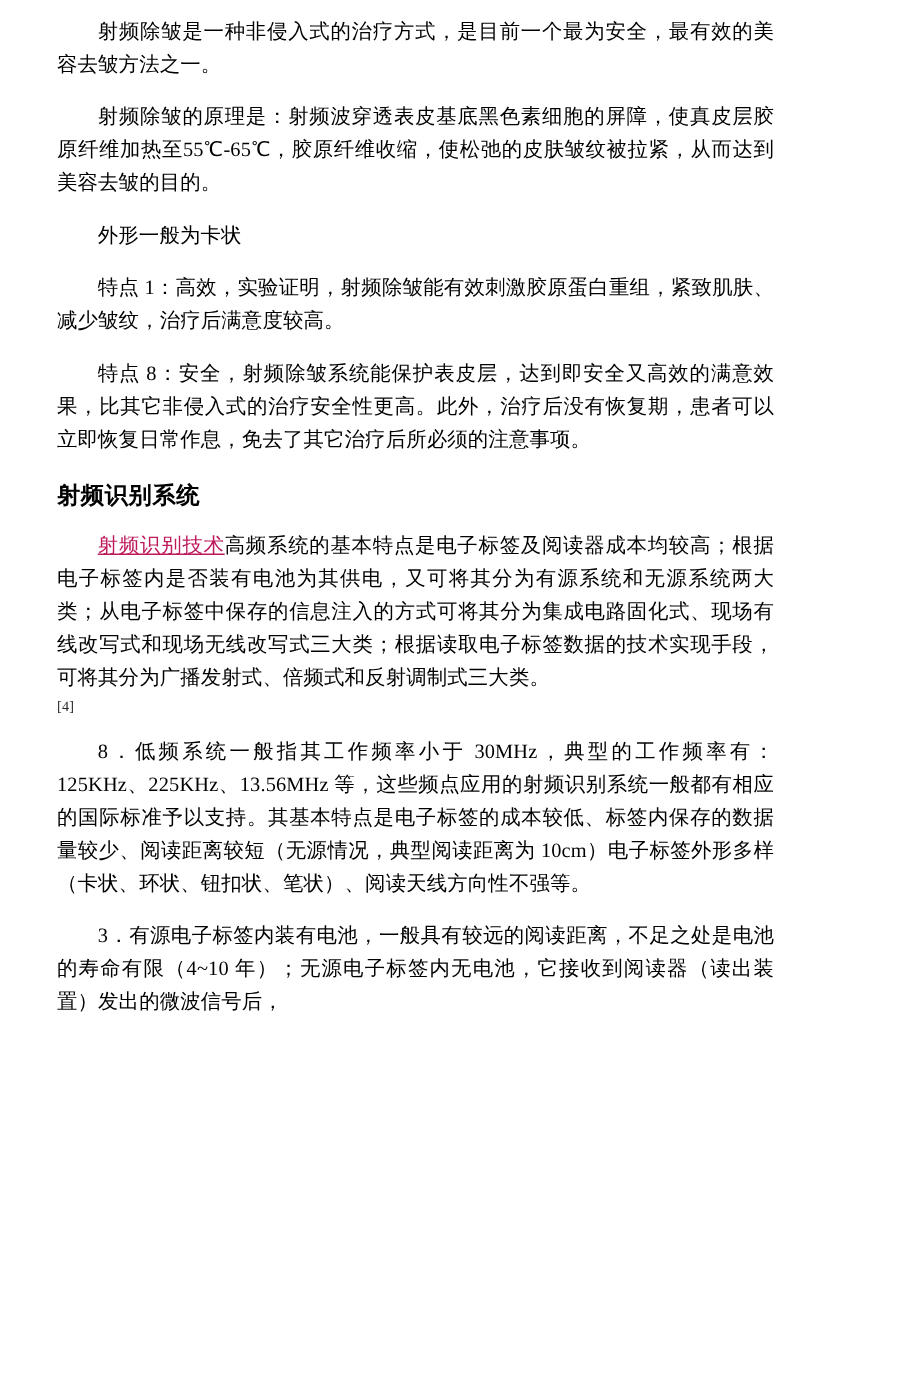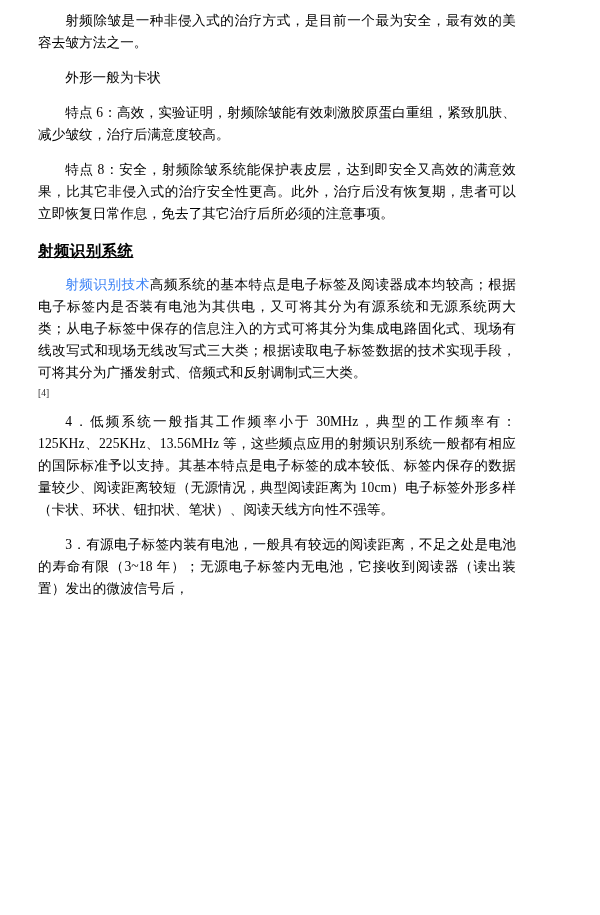--- a/index.html
+++ b/index.html
@@ -31,24 +31,24 @@
   }
   p.listitem {
     text-indent: 2em;
   }
   h2.section-heading {
     font-family: "Liberation Sans", sans-serif;
     font-size: 15.5px;
     font-weight: bold;
     margin: 16px 0 12px 0;
     letter-spacing: 0.4px;
-    text-decoration: underline;
   }
   .link {
-    color: #3b82f6;
+    color: #be185d;
+    text-decoration: underline;
   }
   .ref {
     font-size: 9.5px;
     color: #2b2b2b;
     vertical-align: super;
     margin-left: 3px;
   }
   .ref-standalone {
     font-size: 9.5px;
     color: #2b2b2b;
@@ -57,32 +57,33 @@
     line-height: 1.2;
   }
 </style>
 </head>
 <body>
 
 <div class="page">
 
   <p>射频除皱是一种非侵入式的治疗方式，是目前一个最为安全，最有效的美容去皱方法之一。</p>
 
+  <p>射频除皱的原理是：射频波穿透表皮基底黑色素细胞的屏障，使真皮层胶原纤维加热至55℃-65℃，胶原纤维收缩，使松弛的皮肤皱纹被拉紧，从而达到美容去皱的目的。</p>
 
   <p>外形一般为卡状</p>
 
-  <p>特点 6：高效，实验证明，射频除皱能有效刺激胶原蛋白重组，紧致肌肤、减少皱纹，治疗后满意度较高。</p>
+  <p>特点 1：高效，实验证明，射频除皱能有效刺激胶原蛋白重组，紧致肌肤、减少皱纹，治疗后满意度较高。</p>
 
   <p>特点 8：安全，射频除皱系统能保护表皮层，达到即安全又高效的满意效果，比其它非侵入式的治疗安全性更高。此外，治疗后没有恢复期，患者可以立即恢复日常作息，免去了其它治疗后所必须的注意事项。</p>
 
 
   <h2 class="section-heading">射频识别系统</h2>
 
   <p><span class="link">射频识别技术</span><span>高频系统的基本特点是电子标签及阅读器成本均较高；根据电子标签内是否装有电池为其供电，又可将其分为有源系统和无源系统两大类；从电子标签中保存的信息注入的方式可将其分为集成电路固化式、现场有线改写式和现场无线改写式三大类；根据读取电子标签数据的技术实现手段，可将其分为广播发射式、倍频式和反射调制式三大类。</span></p>
 
   <p class="ref-standalone">[4]</p>
 
-  <p class="listitem">4．低频系统一般指其工作频率小于 30MHz，典型的工作频率有：125KHz、225KHz、13.56MHz 等，这些频点应用的射频识别系统一般都有相应的国际标准予以支持。其基本特点是电子标签的成本较低、标签内保存的数据量较少、阅读距离较短（无源情况，典型阅读距离为 10cm）电子标签外形多样（卡状、环状、钮扣状、笔状）、阅读天线方向性不强等。</p>
+  <p class="listitem">8．低频系统一般指其工作频率小于 30MHz，典型的工作频率有：125KHz、225KHz、13.56MHz 等，这些频点应用的射频识别系统一般都有相应的国际标准予以支持。其基本特点是电子标签的成本较低、标签内保存的数据量较少、阅读距离较短（无源情况，典型阅读距离为 10cm）电子标签外形多样（卡状、环状、钮扣状、笔状）、阅读天线方向性不强等。</p>
 
 
-  <p class="listitem">3．有源电子标签内装有电池，一般具有较远的阅读距离，不足之处是电池的寿命有限（3~18 年）；无源电子标签内无电池，它接收到阅读器（读出装置）发出的微波信号后，</p>
+  <p class="listitem">3．有源电子标签内装有电池，一般具有较远的阅读距离，不足之处是电池的寿命有限（4~10 年）；无源电子标签内无电池，它接收到阅读器（读出装置）发出的微波信号后，</p>
 
 </div>
 
 </body></html>

